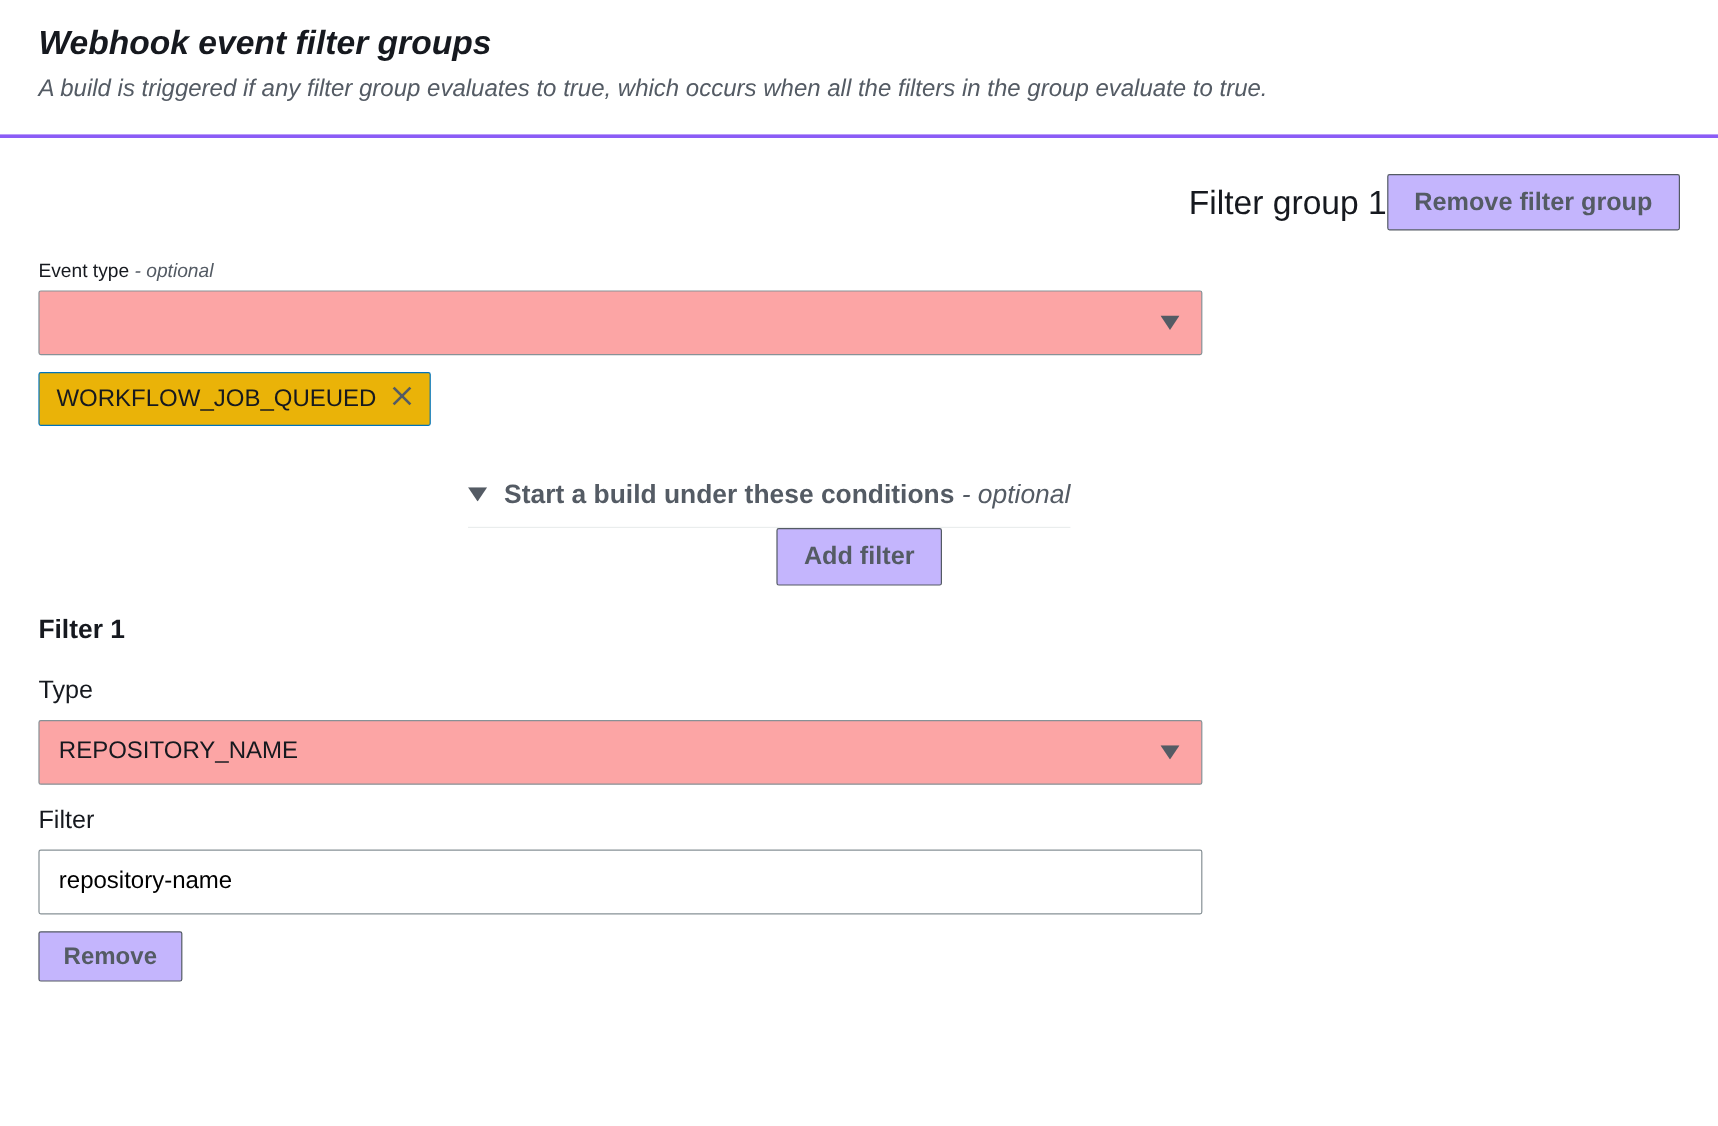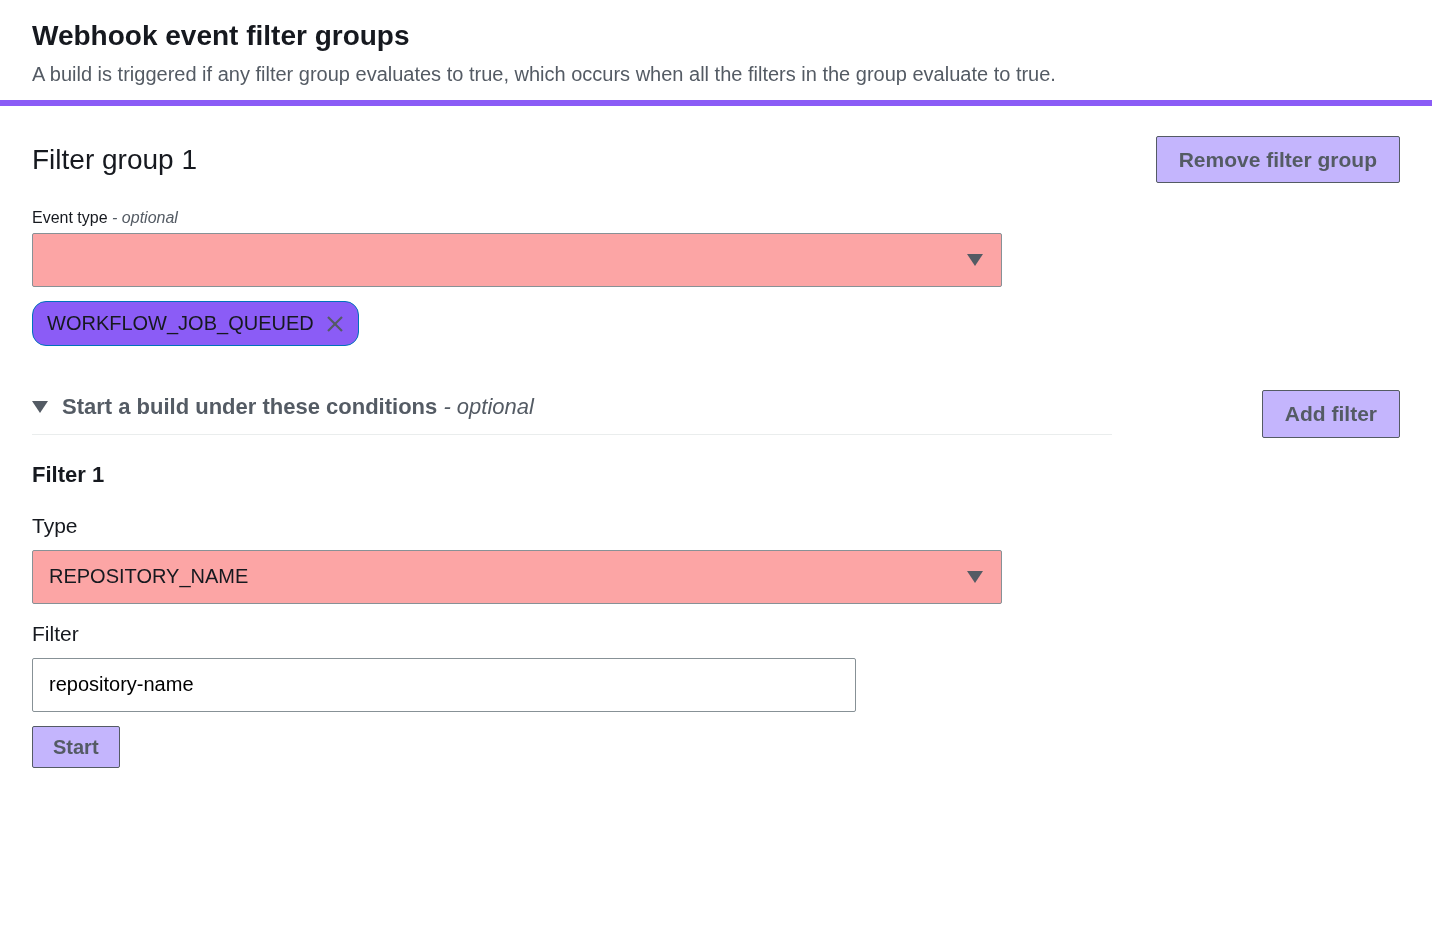--- a/index.html
+++ b/index.html
@@ -3,25 +3,25 @@
 <meta charset="utf-8">
 <style>
 * { box-sizing: border-box; margin: 0; padding: 0; }
 body {
   font-family: "Amazon Ember", "Helvetica Neue", Arial, sans-serif;
   background: #ffffff;
   color: #16191f;
   padding: 10px 0;
 }
 .container { width: 1432px; }
-.section-header { padding: 10px 32px 12px; border-bottom: 6px solid #8b5cf6; }
+.section-header { padding: 10px 32px 24px; border-bottom: 3px solid #8b5cf6; font-style: italic; }
 .section-title { font-size: 28px; font-weight: 700; color: #16191f; margin-bottom: 8px; }
 .section-desc { font-size: 20px; color: #545b64; line-height: 1.4; }
 .group-body { padding: 30px 32px 12px; }
-.group-head { display: flex; justify-content: space-between; align-items: center; margin-bottom: 26px; gap: 40px; }
+.group-head { display: flex; justify-content: flex-end; align-items: center; margin-bottom: 26px; }
 .group-title { font-size: 28px; font-weight: 400; color: #16191f; }
 .btn {
   background: #c4b5fd;
   border: 1px solid #545b64;
   border-radius: 2px;
   padding: 8px 22px;
   font-size: 21px;
   font-weight: 700;
   color: #545b64;
   cursor: pointer;
@@ -48,40 +48,39 @@
 .select-box .caret {
   position: absolute;
   right: 18px;
   top: 50%;
   transform: translateY(-50%);
 }
 .caret svg { width: 16px; height: 12px; display: block; }
 .token-row { margin-top: 14px; }
 .token {
   display: inline-flex;
-  align-items: center;
   gap: 12px;
   border: 1px solid #0073bb;
-  background: #8b5cf6;
-  border-radius: 14px;
+  background: #eab308;
+  border-radius: 2px;
   padding: 10px 14px;
   font-size: 20px;
   color: #16191f;
 }
 .token-x { cursor: pointer; display: inline-flex; }
 .token-x svg { width: 18px; height: 18px; stroke: #545b64; stroke-width: 2.2; }
-.cond-row { display: flex; justify-content: space-between; align-items: center; margin-top: 44px; }
+.cond-row { display: flex; justify-content: space-between; align-items: center; margin-top: 44px; flex-direction: column; }
 .cond-left { display: flex; align-items: center; gap: 14px; flex: 1; border-bottom: 1px solid #eaeded; padding-bottom: 14px; margin-right: 150px; }
 .cond-caret svg { width: 16px; height: 12px; display: block; }
 .cond-title { font-size: 22px; font-weight: 700; color: #545b64; }
 .cond-title .optional { font-weight: 400; font-style: italic; }
 .filter-heading { font-size: 22px; font-weight: 700; margin-top: 24px; margin-bottom: 26px; }
 .simple-label { font-size: 21px; margin-bottom: 12px; }
 .text-input {
-  width: 824px;
+  width: 970px;
   height: 54px;
   border: 1px solid #879196;
   border-radius: 2px;
   padding: 0 16px;
   font-size: 20px;
   font-family: inherit;
 }
 .mb { margin-bottom: 18px; }
 .mb2 { margin-bottom: 14px; }
 </style>
@@ -157,16 +156,16 @@
             </svg>
         </span>
       </div>
     </div>
 
     <div class="mb2">
       <div class="simple-label">Filter</div>
       <input type="text" class="text-input" value="repository-name" style="">
     </div>
 
-    <button class="btn btn-sm">Start</button>
+    <button class="btn btn-sm">Remove</button>
 
   </div>
 </div>
 
 </body></html>

